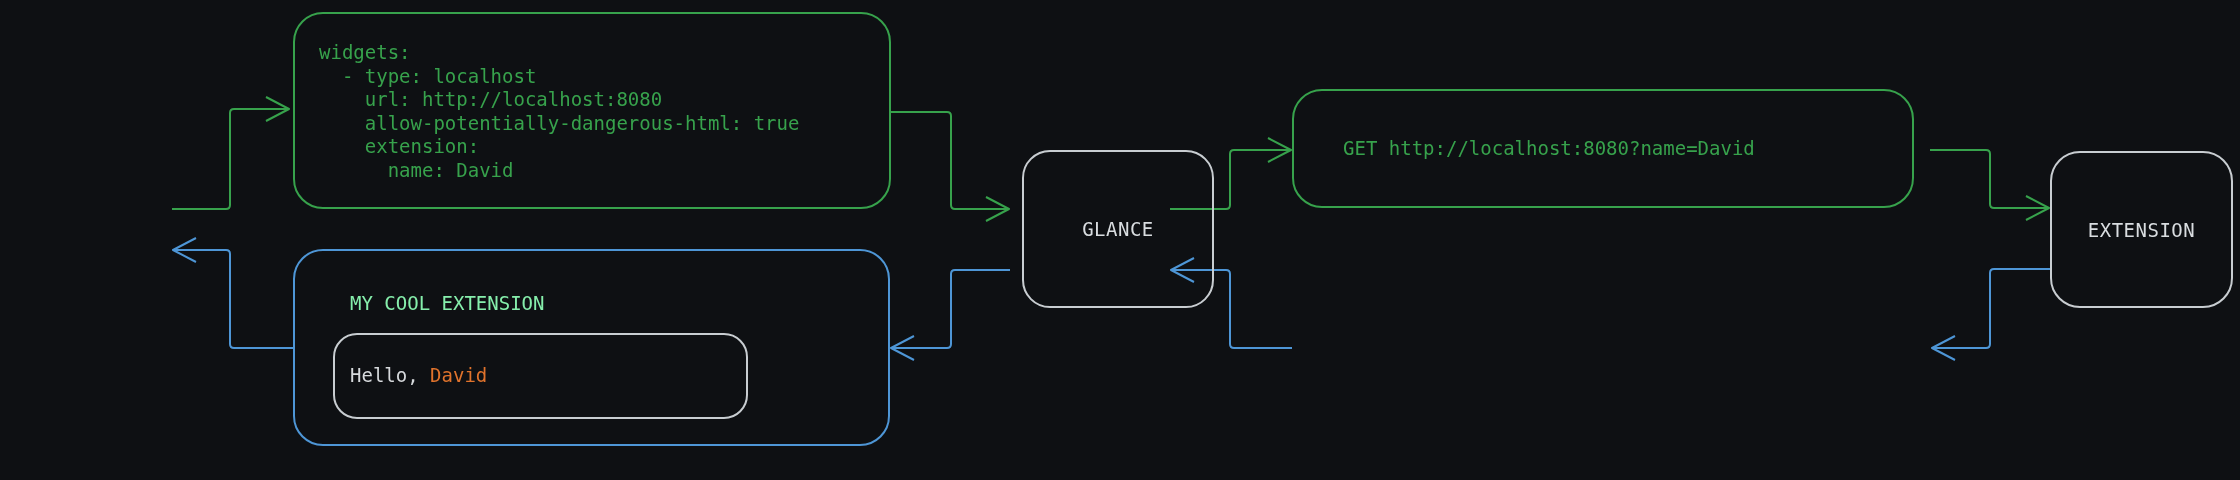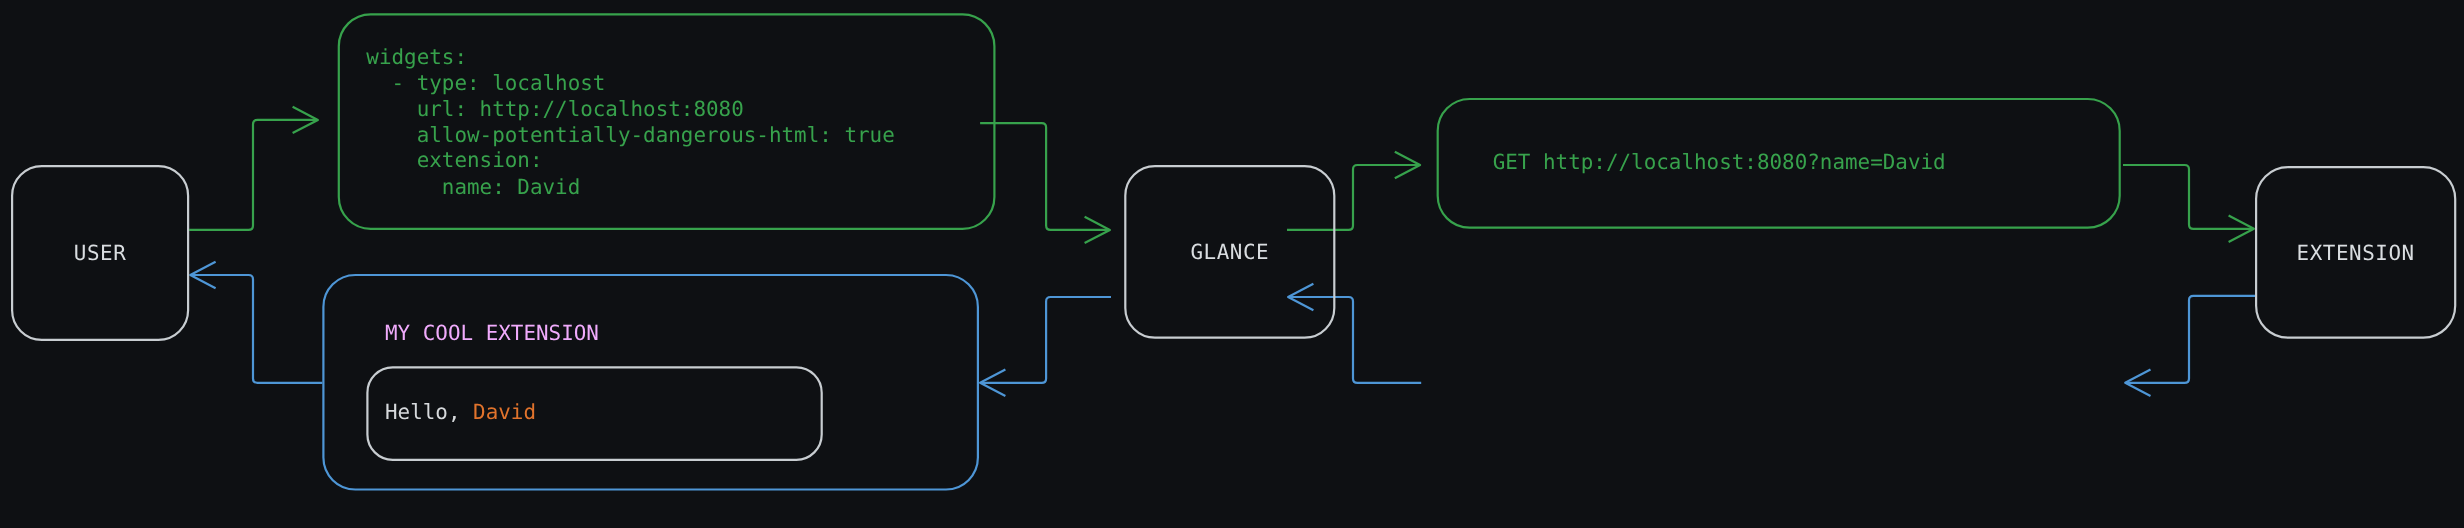--- a/index.html
+++ b/index.html
@@ -17,28 +17,28 @@
   .wires{position:absolute;left:0;top:0;width:2240px;height:480px;}
   .wires path{fill:none;stroke-width:2;stroke-linejoin:round;}
   .wires .g{stroke:var(--green);}
   .wires .b{stroke:var(--blue);}
   .node{
     position:absolute;border:2px solid var(--node-border);border-radius:28px;
     display:flex;align-items:center;justify-content:center;
     color:var(--node-text);font-size:19px;letter-spacing:0.5px;
   }
   .msg{position:absolute;border-radius:30px;font-size:19px;line-height:23.5px;}
-  .msg.green{border:2px solid var(--green);color:var(--green);margin-left:14px;}
+  .msg.green{border:2px solid var(--green);color:var(--green);}
   .msg.blue{border:2px solid var(--blue);color:var(--blue);}
   .code-line{white-space:pre;min-height:23.5px;}
   .box-config{left:293px;top:12px;width:598px;height:197px;padding:27px 0 0 24px;}
   .box-request{left:1292px;top:89px;width:622px;height:119px;display:flex;align-items:center;padding-left:49px;}
   .box-response{left:1292px;top:250px;width:639px;height:196px;padding:39px 0 0 49px;}
   .box-widget{left:293px;top:249px;width:597px;height:197px;}
-  .widget-title{position:absolute;left:55px;top:41px;color:#f0abfc;font-size:19px;white-space:pre;}
+  .widget-title{position:absolute;left:55px;top:41px;color:#86efac;font-size:19px;white-space:pre;}
   .widget-inner{
     position:absolute;left:38px;top:82px;width:415px;height:86px;
     border:2px solid var(--node-border);border-radius:24px;
     display:flex;align-items:center;padding-left:15px;
     color:#d6d9dc;font-size:19px;white-space:pre;
   }
   .greeting-name{color:var(--orange);}
   .node-user{left:10px;top:150px;width:162px;height:160px;}
   .node-glance{left:1010px;top:150px;width:192px;height:158px;margin-left:12px;}
   .node-extension{left:2050px;top:151px;width:183px;height:157px;border-radius:30px;}
@@ -62,23 +62,20 @@
     <path class="b" d="M2050 269 H1994 Q1990 269 1990 273 V344 Q1990 348 1986 348 H1933"></path>
     <path class="b" d="M1955 336 L1932 348 L1955 360"></path>
     <path class="b" d="M1292 348 H1234 Q1230 348 1230 344 V274 Q1230 270 1226 270 H1172"></path>
     <path class="b" d="M1194 258 L1171 270 L1194 282"></path>
     <path class="b" d="M1010 270 H955 Q951 270 951 274 V344 Q951 348 947 348 H892"></path>
     <path class="b" d="M914 336 L891 348 L914 360"></path>
     <path class="b" d="M293 348 H234 Q230 348 230 344 V254 Q230 250 226 250 H174"></path>
     <path class="b" d="M196 238 L173 250 L196 262"></path>
   </svg>
 
-  <div class="node node-user">
-    <span>USER</span>
-  </div>
   <div class="node node-glance">
     <span>GLANCE</span>
   </div>
   <div class="node node-extension">
     <span>EXTENSION</span>
   </div>
 
   <div class="msg green box-config">
     <div class="code-line">widgets:</div>
     <div class="code-line">  - type: localhost</div>

